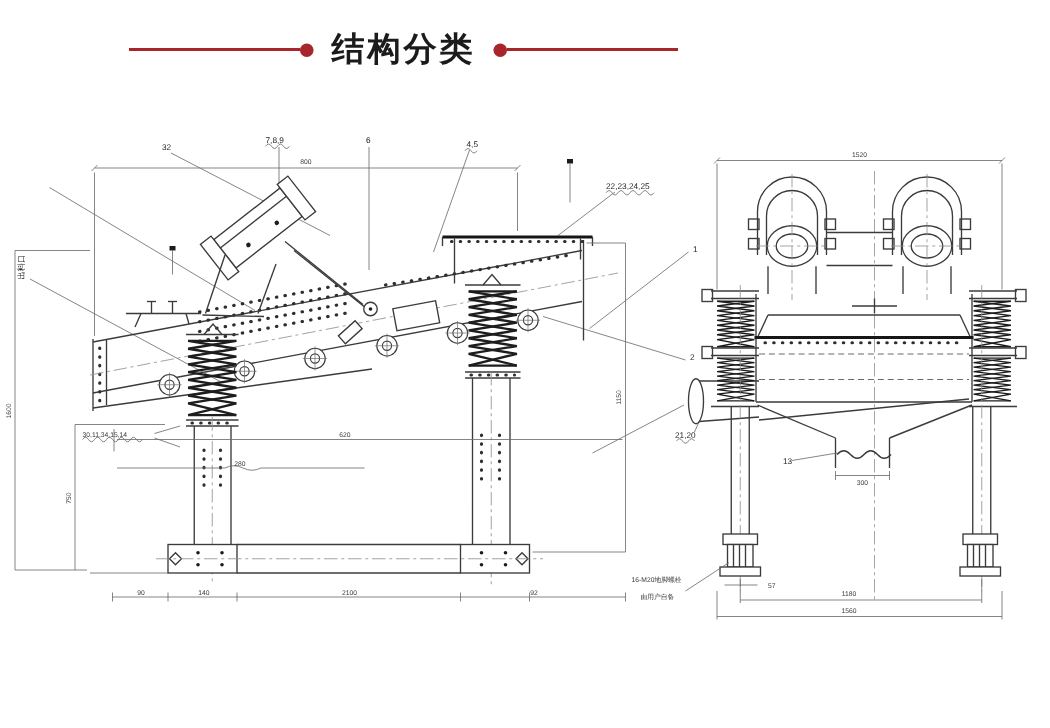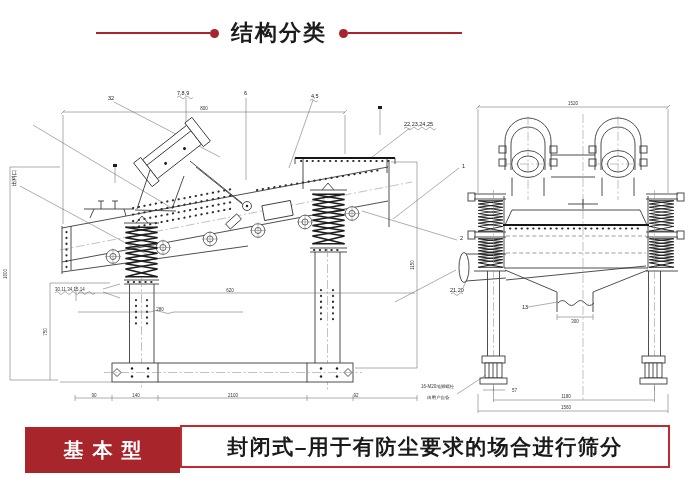--- a/index.html
+++ b/index.html
@@ -1,19 +1,19 @@
 <!DOCTYPE html>
 <html><head>
 <meta charset="utf-8">
 <style>
   html,body{margin:0;padding:0;background:#fff;}
   .page{position:relative;width:700px;height:485px;background:#fff;overflow:hidden;
         font-family:"Liberation Sans",sans-serif;}
   
-  .header{position:absolute;left:96px;top:18px;width:366px;height:30px;
+  .header{position:absolute;left:86px;top:18px;width:366px;height:30px;
           display:flex;align-items:center;}
   .hline{height:2.5px;background:#a8252b;flex:1 1 auto;}
   .hdot{width:9px;height:9px;border-radius:50%;background:#a8252b;flex:0 0 auto;}
   .htitle{flex:0 0 auto;margin:0 12px;font-size:22px;font-weight:bold;color:#1b1b1b;
           letter-spacing:2px;line-height:30px;white-space:nowrap;}
   
   .drawing{position:absolute;left:0;top:60px;width:700px;height:365px;}
   svg{display:block;}
   .s1{stroke:#3b3b3b;stroke-width:0.9;fill:none;}
   .s2{stroke:#6b6b6b;stroke-width:0.55;fill:none;}
@@ -411,18 +411,14 @@
 
       <g>
         <text class="td" x="421" y="328">16-M20地脚螺栓</text>
         <text class="td" x="427" y="339">由用户自备</text>
         <line class="s2" x1="457" y1="334" x2="486" y2="315"></line>
       </g>
     </g>
   </svg>
   </div>
 
-  <div class="footer">
-    <div class="type-badge">基本型</div>
-    <div class="type-desc">封闭式–用于有防尘要求的场合进行筛分</div>
-  </div>
 
 </div>
 
 </body></html>

